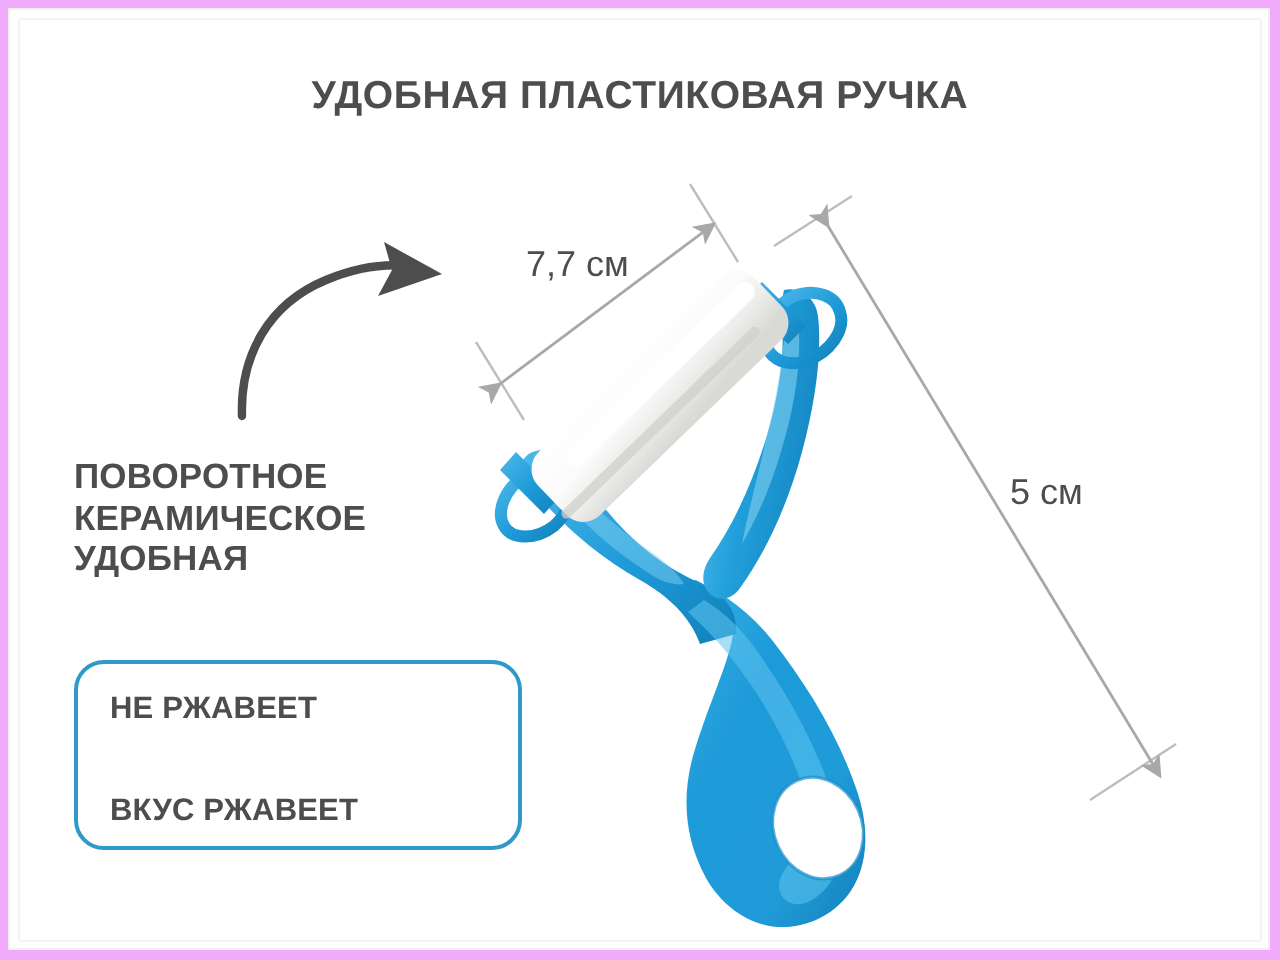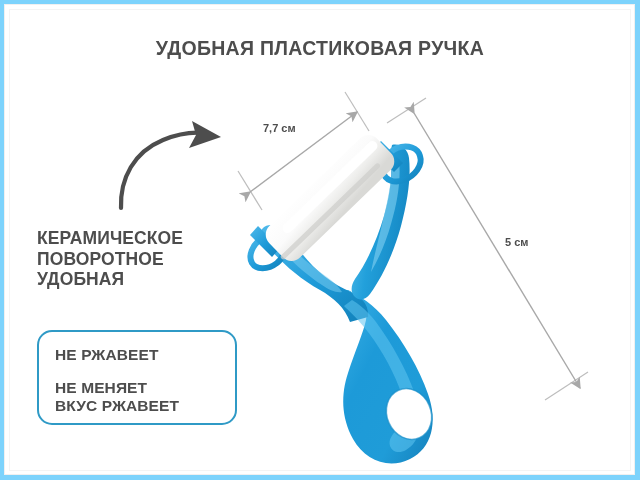--- a/index.html
+++ b/index.html
@@ -4,21 +4,21 @@
 <style>
   html, body {
     margin: 0;
     padding: 0;
     background: #ffffff;
   }
   #root {
     position: relative;
     width: 640px;
     height: 480px;
-    background: #7dd3fc;
+    background: #f0abfc;
     overflow: hidden;
     font-family: "Liberation Sans", sans-serif;
   }
   
   .frame {
     position: absolute;
     left: 4px;
     top: 4px;
     width: 631px;
     height: 471px;
@@ -62,21 +62,21 @@
     color: #4d4d4d;
     letter-spacing: 0.1px;
   }
   .feature-text div { white-space: nowrap; }
 
   
   .info-box {
     position: absolute;
     left: 37px;
     top: 330px;
-    width: 200px;
+    width: 224px;
     height: 95px;
     border: 2.2px solid #2f9ac6;
     border-radius: 15px;
     box-sizing: border-box;
     background: transparent;
   }
   .info-line {
     position: absolute;
     font-size: 15.5px;
     font-weight: bold;
@@ -84,22 +84,22 @@
     line-height: 18px;
     letter-spacing: 0.1px;
     white-space: nowrap;
   }
   .info-line.l1 { left: 16px; top: 14px; }
   .info-line.l2 { left: 16px; top: 47px; }
 
   
   .dim-label {
     position: absolute;
-    font-size: 11px;
-    font-weight: bold;
+    font-size: 18px;
+    font-weight: normal;
     color: #4d4d4d;
     white-space: nowrap;
   }
   .dim-77  { left: 263px; top: 122px; }
   .dim-13  { left: 505px; top: 236px; }
 
   
   svg.layer {
     position: absolute;
     left: 0; top: 0;
@@ -260,26 +260,26 @@
 
   <svg class="layer" viewBox="0 0 640 480">
     <path d="M 121,208 C 120,178 134,152 163,140 C 180,133 194,132 204,133" fill="none" stroke="#4d4d4d" stroke-width="4.2" stroke-linecap="round"></path>
     <path d="M 192,121 L 221,137 L 189,148 L 196,135 Z" fill="#4d4d4d"></path>
   </svg>
 
   <div class="dim-label dim-77">7,7 см</div>
   <div class="dim-label dim-13">5 см</div>
 
   <div class="feature-text">
+    <div>ПОВОРОТНОЕ</div>
     <div>КЕРАМИЧЕСКОЕ</div>
-    <div>ПОВОРОТНОЕ</div>
     <div>УДОБНАЯ</div>
   </div>
 
   <div class="info-box">
     <div class="info-line l1">НЕ РЖАВЕЕТ</div>
     <div class="info-line l2">
-      <span>НЕ МЕНЯЕТ</span><br>
+      <br>
       <span>ВКУС РЖАВЕЕТ</span>
     </div>
   </div>
 
 </div>
 
 </body></html>

